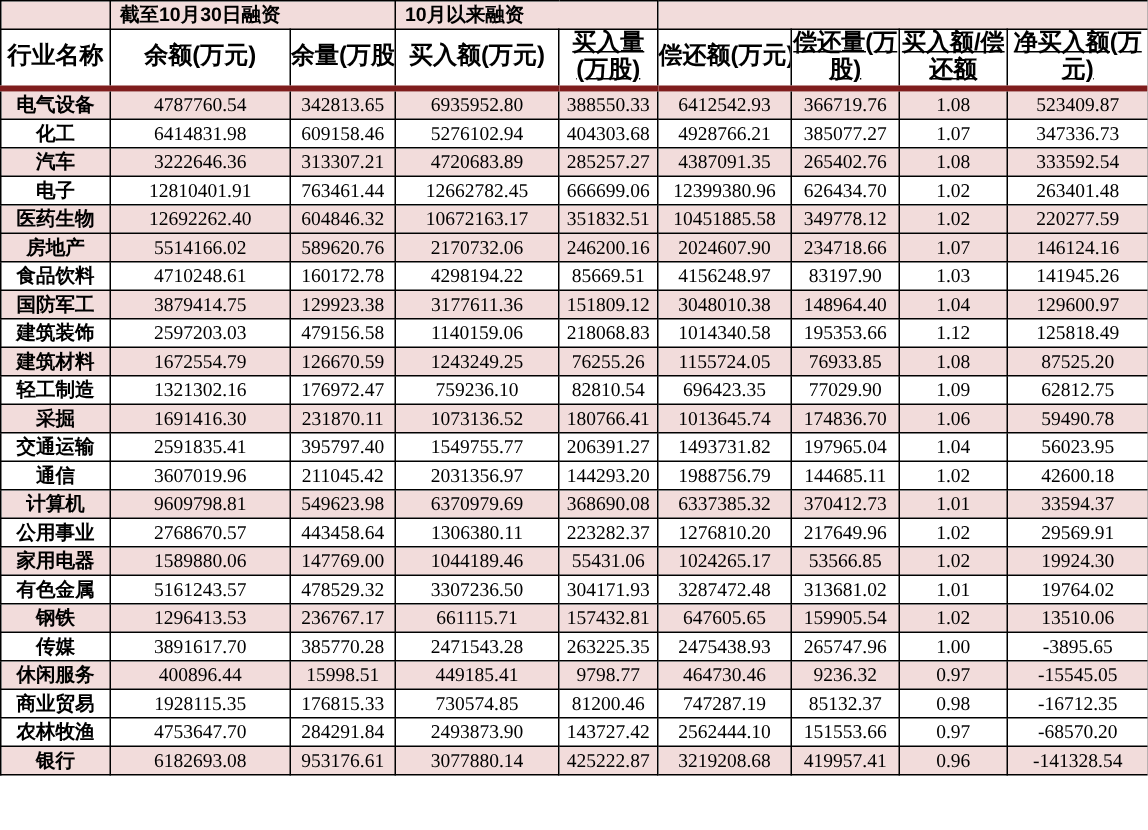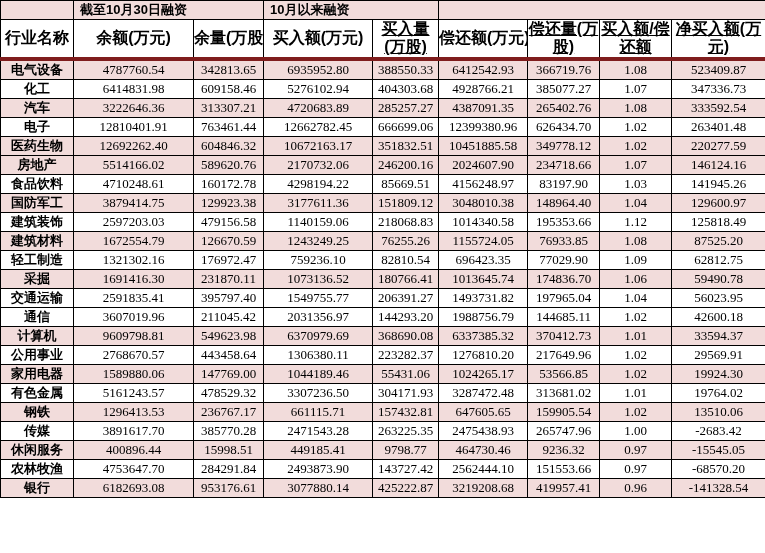--- a/index.html
+++ b/index.html
@@ -282,34 +282,45 @@
       </tr>
       <tr class="white">
         <td class="industry">传媒</td>
         <td class="value">3891617.70</td>
         <td class="value">385770.28</td>
         <td class="value">2471543.28</td>
         <td class="value">263225.35</td>
         <td class="value">2475438.93</td>
         <td class="value">265747.96</td>
         <td class="value">1.00</td>
-        <td class="value">-2683.42</td>
+        <td class="value">-3895.65</td>
       </tr>
       <tr class="pink">
         <td class="industry">休闲服务</td>
         <td class="value">400896.44</td>
         <td class="value">15998.51</td>
         <td class="value">449185.41</td>
         <td class="value">9798.77</td>
         <td class="value">464730.46</td>
         <td class="value">9236.32</td>
         <td class="value">0.97</td>
         <td class="value">-15545.05</td>
       </tr>
       <tr class="white">
+        <td class="industry">商业贸易</td>
+        <td class="value">1928115.35</td>
+        <td class="value">176815.33</td>
+        <td class="value">730574.85</td>
+        <td class="value">81200.46</td>
+        <td class="value">747287.19</td>
+        <td class="value">85132.37</td>
+        <td class="value">0.98</td>
+        <td class="value">-16712.35</td>
+      </tr>
+      <tr class="white">
         <td class="industry">农林牧渔</td>
         <td class="value">4753647.70</td>
         <td class="value">284291.84</td>
         <td class="value">2493873.90</td>
         <td class="value">143727.42</td>
         <td class="value">2562444.10</td>
         <td class="value">151553.66</td>
         <td class="value">0.97</td>
         <td class="value">-68570.20</td>
       </tr>

